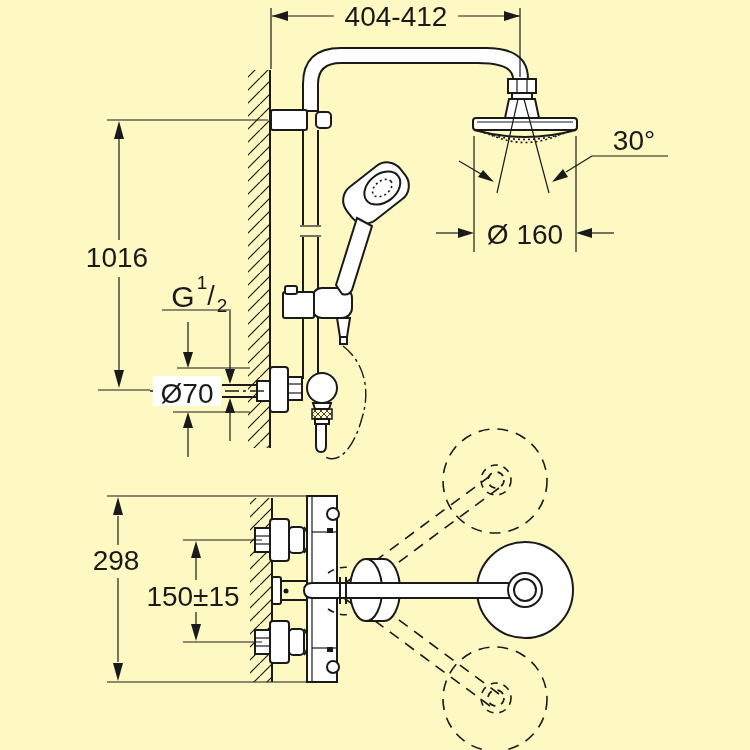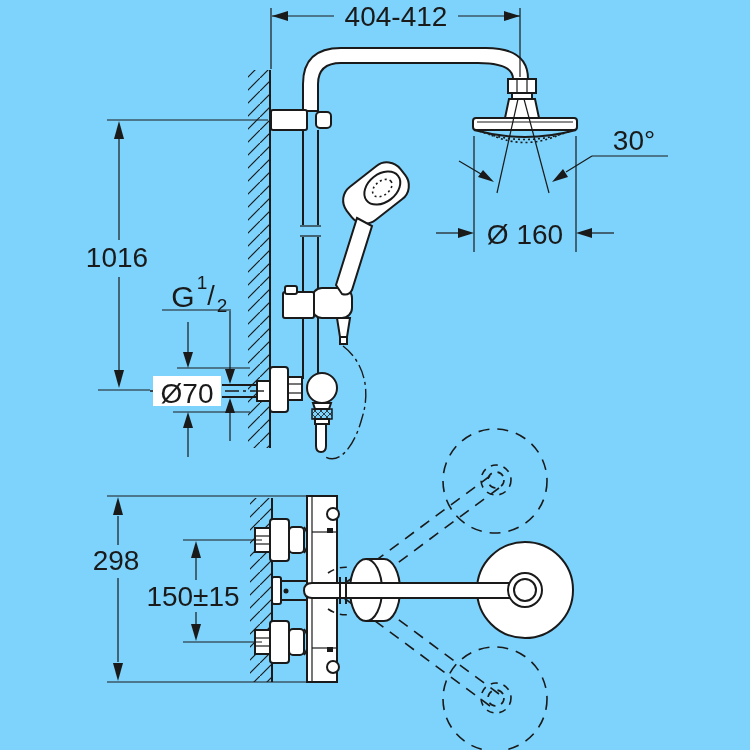--- a/index.html
+++ b/index.html
@@ -1,16 +1,16 @@
 <!DOCTYPE html>
 <html><head>
 <meta charset="utf-8">
 <style>
   html,body{margin:0;padding:0;background:#fff;}
-  .canvas{position:relative;width:750px;height:750px;background:#7dd3fc;overflow:hidden;
+  .canvas{position:relative;width:750px;height:750px;background:#fef9c3;overflow:hidden;
           font-family:"Liberation Sans",sans-serif;}
   svg{position:absolute;left:0;top:0;}
   .part{fill:#ffffff;stroke:#1a1a1a;stroke-width:2;}
   .part-nf{fill:none;stroke:#1a1a1a;stroke-width:2;}
   .thin{fill:none;stroke:#1a1a1a;stroke-width:1.2;}
   .dim{fill:none;stroke:#1a1a1a;stroke-width:1.2;}
   .arrow{fill:#1a1a1a;stroke:none;}
   .dashdot{fill:none;stroke:#1a1a1a;stroke-width:1.4;stroke-dasharray:14 4 3 4;}
   .dashed{fill:none;stroke:#1a1a1a;stroke-width:1.6;stroke-dasharray:11 8;}
   .dashed-s{fill:none;stroke:#1a1a1a;stroke-width:1.6;stroke-dasharray:7 6;}

